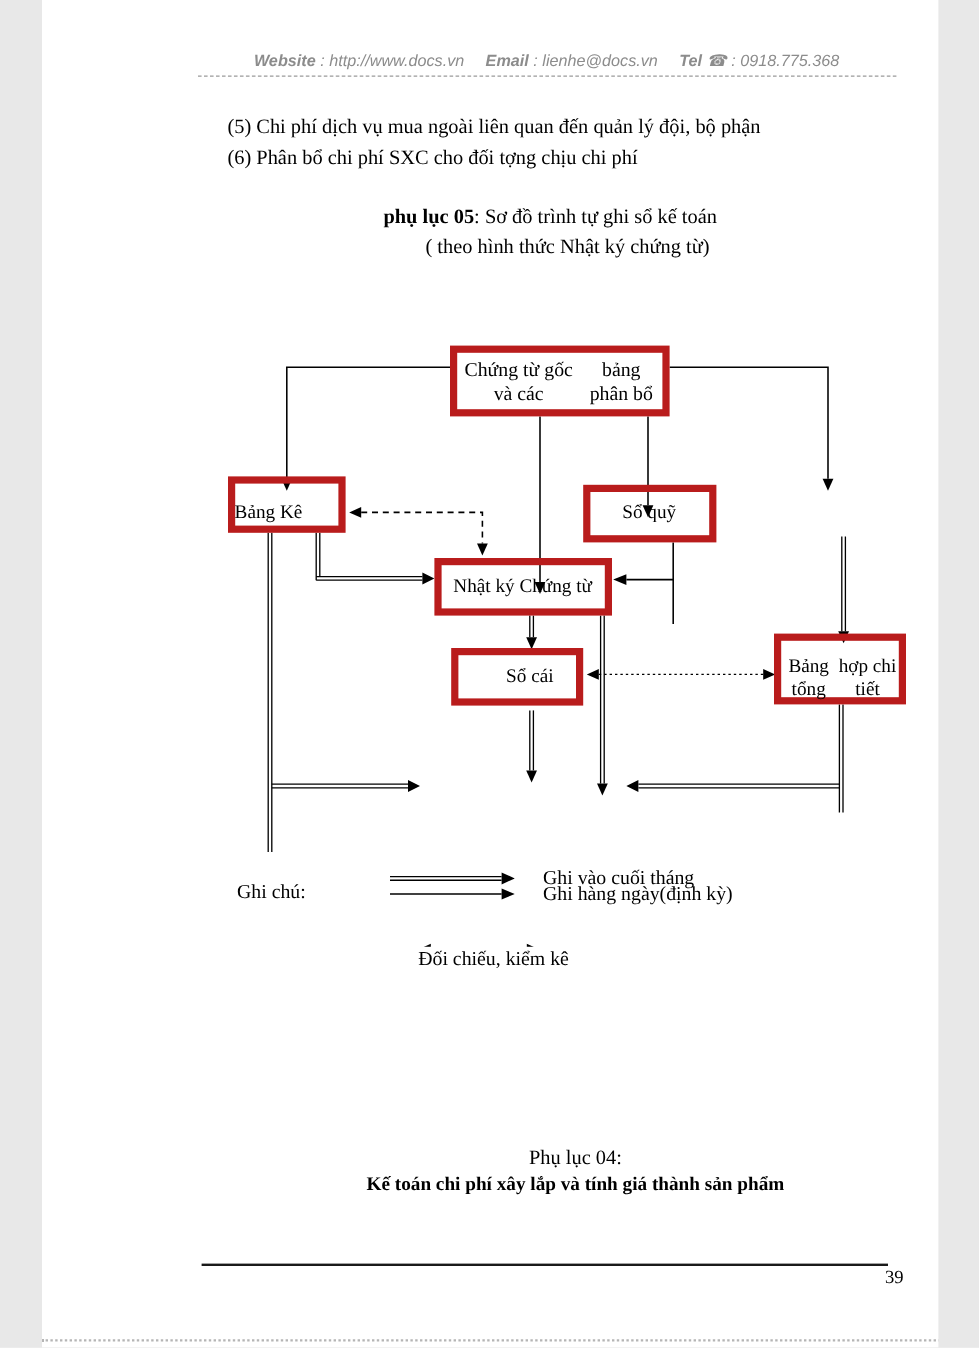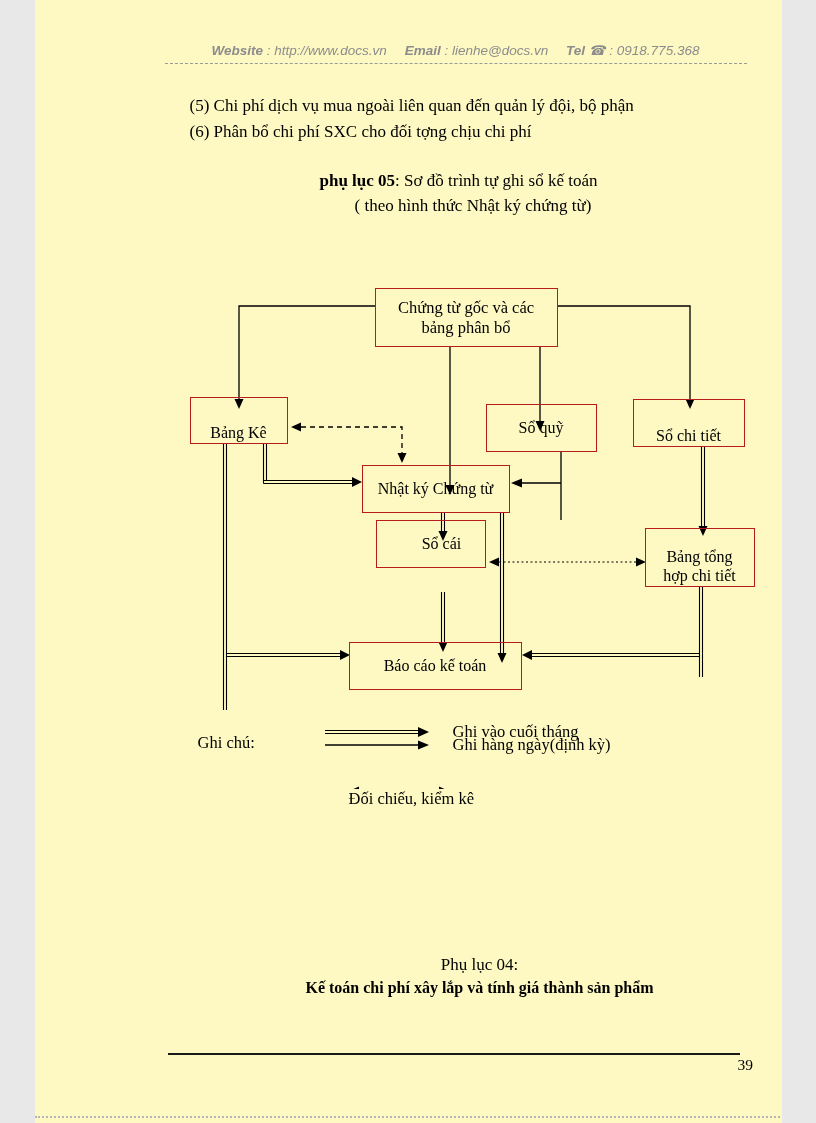--- a/index.html
+++ b/index.html
@@ -1,18 +1,18 @@
 <!DOCTYPE html>
 <html><head>
 <meta charset="utf-8">
 <style>
   html,body { margin:0; padding:0; background:#e8e8e8; }
   .page {
     position:relative; width:747px; height:1123px; margin:0 auto;
-    background:#fef9c3; color:#000;
+    background:#ffffff; color:#000;
     font-family:"Liberation Serif", serif; overflow:hidden;
   }
 
   
   .header {
     position:absolute; left:130px; top:42px; width:582px;
     text-align:center; font-family:"Liberation Sans", sans-serif;
     font-style:italic; font-size:13.5px; color:#8c8c8c; white-space:nowrap;
   }
   .header .b { font-weight:bold; }
@@ -24,25 +24,25 @@
 
   
   .note { position:absolute; left:155px; font-size:17px; white-space:nowrap; }
   .a05-title { position:absolute; left:285px; top:171px; font-size:17px; white-space:nowrap; }
   .a05-title b { font-weight:bold; }
   .a05-sub { position:absolute; left:320px; top:196px; font-size:17px; white-space:nowrap; }
 
   
   .fc-svg { position:absolute; left:0; top:0; }
   .box {
-    position:absolute; border:1px solid #b91c1c; background:transparent;
-    display:flex; flex-direction:column; align-items:center; justify-content:center;
+    position:absolute; border:6px solid #b91c1c; background:transparent;
+    display:flex; align-items:center; justify-content:center;
     text-align:center; font-size:16px; line-height:1.18; box-sizing:border-box;
   }
-  .box.top-align { justify-content:flex-end; padding-top:16px; }
+  .box.top-align { justify-content:flex-start; padding-top:16px; }
   .box span { display:block; }
 
   
   .legend-label { position:absolute; left:163px; top:733px; font-size:16.5px; }
   .legend-row { position:absolute; left:290px; display:flex; align-items:center; }
   .legend-row .txt { margin-left:24px; font-size:16.5px; white-space:nowrap; }
 
   
   .a04 { position:absolute; left:80px; top:955px; width:730px; text-align:center; }
   .a04 .l1 { font-size:17px; }
@@ -152,40 +152,34 @@
   </div>
 
   <div class="box top-align" style="left:155px; top:397px; width:98px; height:47px;">
     <span>Bảng Kê</span>
   </div>
 
   <div class="box" style="left:451px; top:404px; width:111px; height:48px;">
     <span>Sổ quỹ</span>
   </div>
 
-  <div class="box top-align" style="left:598px; top:399px; width:112px; height:48px;">
-    <span>Sổ chi tiết</span>
-  </div>
 
   <div class="box" style="left:327px; top:465px; width:148px; height:48px;justify-content:center;">
     <span>Nhật ký Chứng từ</span>
   </div>
 
-  <div class="box" style="left:341px; top:520px; width:110px; height:48px;padding-left:22px;">
+  <div class="box" style="left:341px; top:540px; width:110px; height:48px;padding-left:22px;">
     <span>Sổ cái</span>
   </div>
 
   <div class="box top-align" style="left:610px; top:528px; width:110px; height:59px;">
     <span>Bảng tổng</span>
     <span>hợp chi tiết</span>
   </div>
 
-  <div class="box" style="left:314px; top:642px; width:173px; height:48px;">
-    <span>Báo cáo kế toán</span>
-  </div>
 
   <div class="legend-label">Ghi chú:</div>
 
   <div class="legend-row" style="top:733px; height:24px;">
     <svg width="104" height="12">
       <line x1="0" y1="6" x2="93" y2="6" stroke="#000" stroke-width="1.4"></line>
       <polygon points="93,1.5 93,10.5 104,6" fill="#000"></polygon>
     </svg>
     <span class="txt">Ghi hàng ngày(định kỳ)</span>
   </div>

